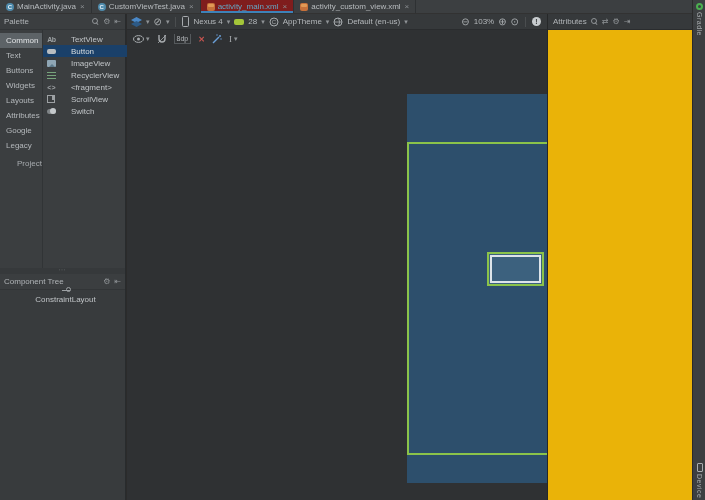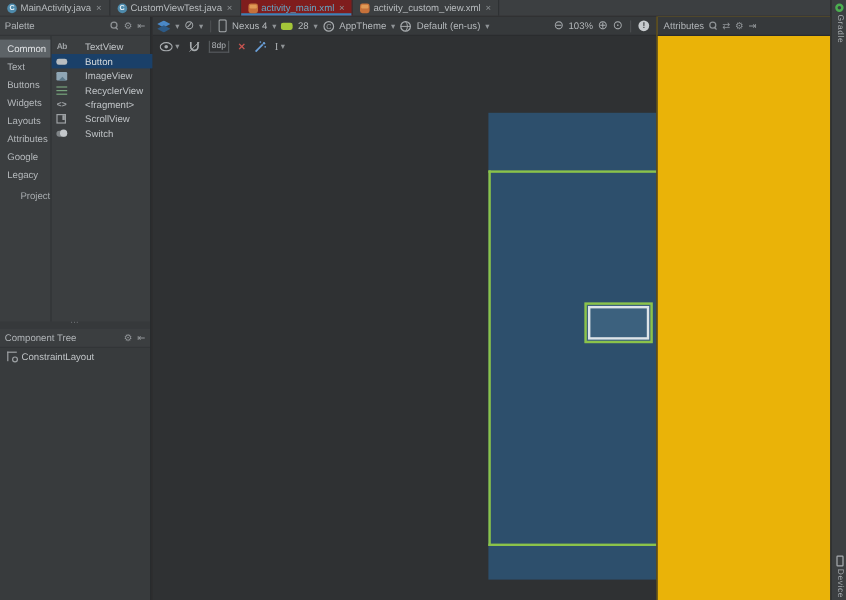--- a/index.html
+++ b/index.html
@@ -46,21 +46,21 @@
   .pic-frag { font-size:7px; font-weight:bold; }
   .pic-scroll { width:8px; height:8px; border:1px solid #9da1a4; position:relative; }
   .pic-scroll::after { content:""; position:absolute; right:0; top:0; width:2px; height:4px; background:#9da1a4; }
   .pic-switch { width:10px; height:5px; border-radius:3px; background:#7f8487; position:relative; }
   .pic-switch::after { content:""; position:absolute; right:0; top:-1px; width:6px; height:6px; border-radius:50%; background:#c4c8cb; }
   .dl-ic { font-size:7px; color:#9da1a4; border-bottom:1px solid #9da1a4; line-height:7px; }
 
   .splitter { position:absolute; left:0; top:254px; width:100%; height:6px; text-align:center; color:#6e7275; font-size:7px; line-height:4px; letter-spacing:1px; background:#36393b; cursor:row-resize; }
   .tree-header { top:260px; }
   .tree-body { position:absolute; left:0; top:276px; width:100%; bottom:0; background:#383b3d; }
-  .tree-row { display:flex; align-items:center; gap:4px; height:14px; padding-left:6px; font-size:8px; color:#c0c4c7; }
+  .tree-row { display:flex; align-items:center; gap:4px; height:14px; padding-left:6px; font-size:8px; color:#c0c4c7;flex-direction:column; }
   .pic-cl { width:8px; height:8px; border-left:1px solid #9da1a4; border-top:1px solid #9da1a4; position:relative; }
   .pic-cl::after { content:""; position:absolute; right:-1px; bottom:-1px; width:3px; height:3px; border:1px solid #9da1a4; border-radius:50%; }
 
   
   .design-area { position:absolute; left:127px; top:14px; width:420px; height:486px; background:#2f3133; overflow:hidden; }
   .design-header { position:absolute; left:0; top:0; width:100%; height:16px; display:flex; align-items:center; gap:4px; padding:0 6px 0 4px; font-size:8px; color:#b4b8bb; border-bottom:1px solid #2a2c2e; background:#36393b; }
   .dd { color:#8f9396; font-size:7px; }
   .tsep { width:1px; height:10px; background:#4a4d4f; margin:0 2px; }
   .zoom-cluster { margin-left:auto; display:flex; align-items:center; gap:4px; }
   .circ-op { font-size:10px; color:#a7abae; line-height:10px; cursor:default; }

